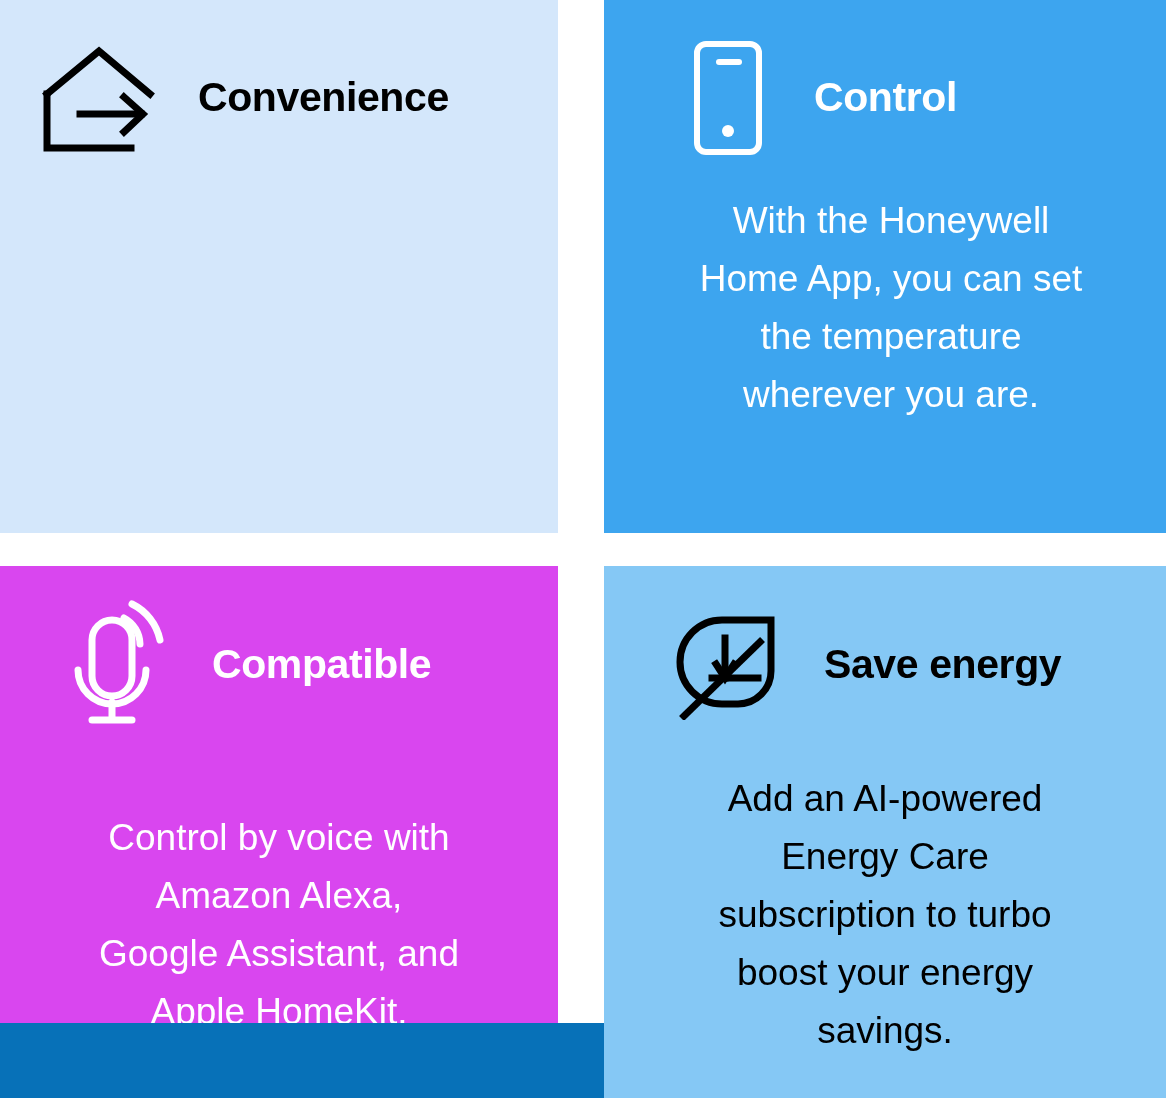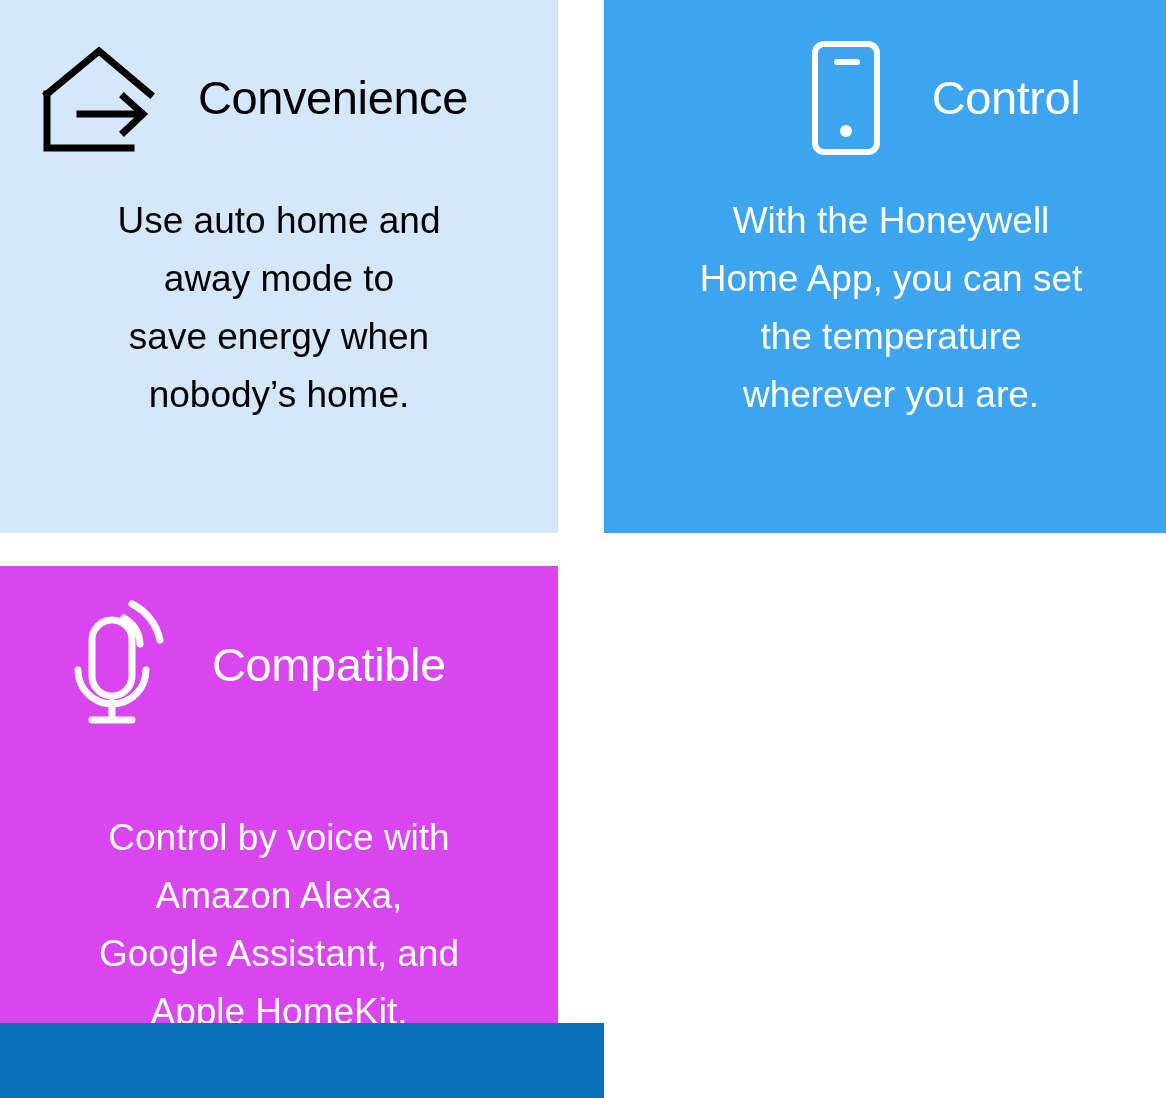--- a/index.html
+++ b/index.html
@@ -43,22 +43,22 @@
   .panel-compatible .head{  top:24px; height:148px; }
   .panel-save .head{        top:24px; height:148px; }
 
   .icon{
     flex:0 0 auto;
     display:block;
     line-height:0;
   }
 
   .title{
-    font-size:47px;
-    font-weight:normal;
+    font-size:41px;
+    font-weight:bold;
     letter-spacing:-0.4px;
     white-space:nowrap;
     line-height:1;
   }
 
   
   .body-text{
     position:absolute;
     left:0;right:0;
     text-align:center;
@@ -77,21 +77,21 @@
   .ink-light .title, .ink-light .body-text{ color:#ffffff; }
 
   
   .icon-house{ width:120px;height:120px; }
   .icon-phone{ width:72px; height:118px; }
   .icon-mic{   width:108px;height:132px; }
   .icon-leaf{  width:116px;height:112px; }
 
   
   .panel-convenience .head{ justify-content:flex-start; padding-left:40px; gap:38px; }
-  .panel-control .head{     justify-content:center; padding-left:120px; gap:50px; }
+  .panel-control .head{     justify-content:flex-start; padding-left:88px; gap:50px; }
   .panel-compatible .head{  justify-content:flex-start; padding-left:68px; gap:36px; }
   .panel-save .head{        justify-content:flex-start; padding-left:72px; gap:32px; }
 </style>
 </head>
 <body>
 
 <div id="board">
 
   <div class="panel panel-convenience ink-dark">
 
@@ -102,24 +102,20 @@
             <polyline points="7,56 7,110 91,110"></polyline>
             <polyline points="7,56 59,13 110,56"></polyline>
             <line x1="40" y1="76" x2="101" y2="76"></line>
             <polyline points="84,59 103,76 84,94"></polyline>
           </g>
         </svg>
       </span>
       <span class="title">Convenience</span>
     </div>
 
-    <div class="body-text">Use auto home and
-away mode to
-save energy when
-nobody’s home.</div>
   </div>
 
   <div class="panel panel-control ink-light">
 
     <div class="head">
       <span class="icon icon-phone">
         <svg viewBox="0 0 72 118" width="72" height="118" xmlns="http://www.w3.org/2000/svg">
           <rect x="5" y="5" width="62" height="108" rx="9" ry="9" fill="none" stroke="#ffffff" stroke-width="6"></rect>
           <line x1="27" y1="23" x2="47" y2="23" stroke="#ffffff" stroke-width="6" stroke-linecap="round"></line>
           <circle cx="36" cy="92" r="6" fill="#ffffff"></circle>
@@ -153,14 +149,37 @@
     </div>
 
     <div class="body-text">Control by voice with
 Amazon Alexa,
 Google Assistant, and
 Apple HomeKit.</div>
   </div>
 
   <div class="panel panel-compatible-foot"></div>
 
+  <div class="panel panel-save ink-dark">
+
+    <div class="head">
+      <span class="icon icon-leaf">
+        <svg viewBox="0 0 116 112" width="116" height="112" xmlns="http://www.w3.org/2000/svg">
+          <g fill="none" stroke="#000000" stroke-width="7" stroke-linecap="square" stroke-linejoin="miter">
+            <path d="M95 12 L46 12 A42 42 0 0 0 46 96 L62 96 A33 33 0 0 0 95 63 Z"></path>
+            <line x1="8" y1="108" x2="84" y2="34"></line>
+            <line x1="49" y1="30" x2="49" y2="70"></line>
+            <line x1="36" y1="70" x2="82" y2="70"></line>
+            <polyline points="40,56 49,70 58,56"></polyline>
+          </g>
+        </svg>
+      </span>
+      <span class="title">Save energy</span>
+    </div>
+
+    <div class="body-text">Add an AI-powered
+Energy Care
+subscription to turbo
+boost your energy
+savings.</div>
+  </div>
 
 </div>
 
 </body></html>

